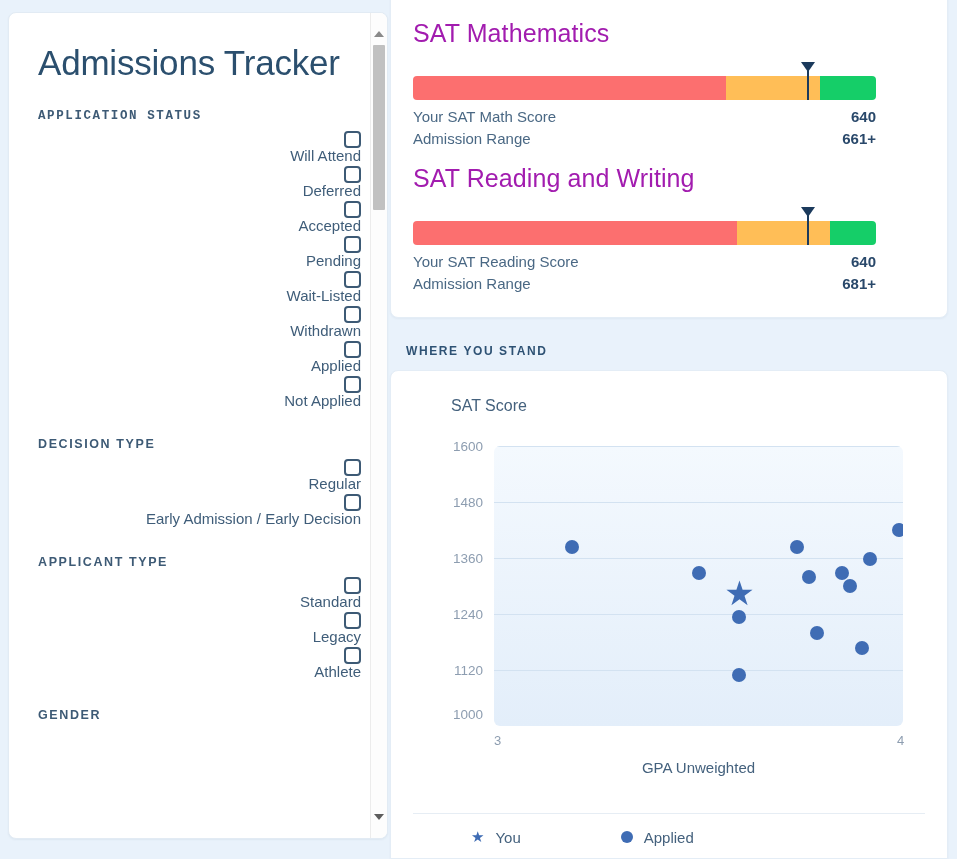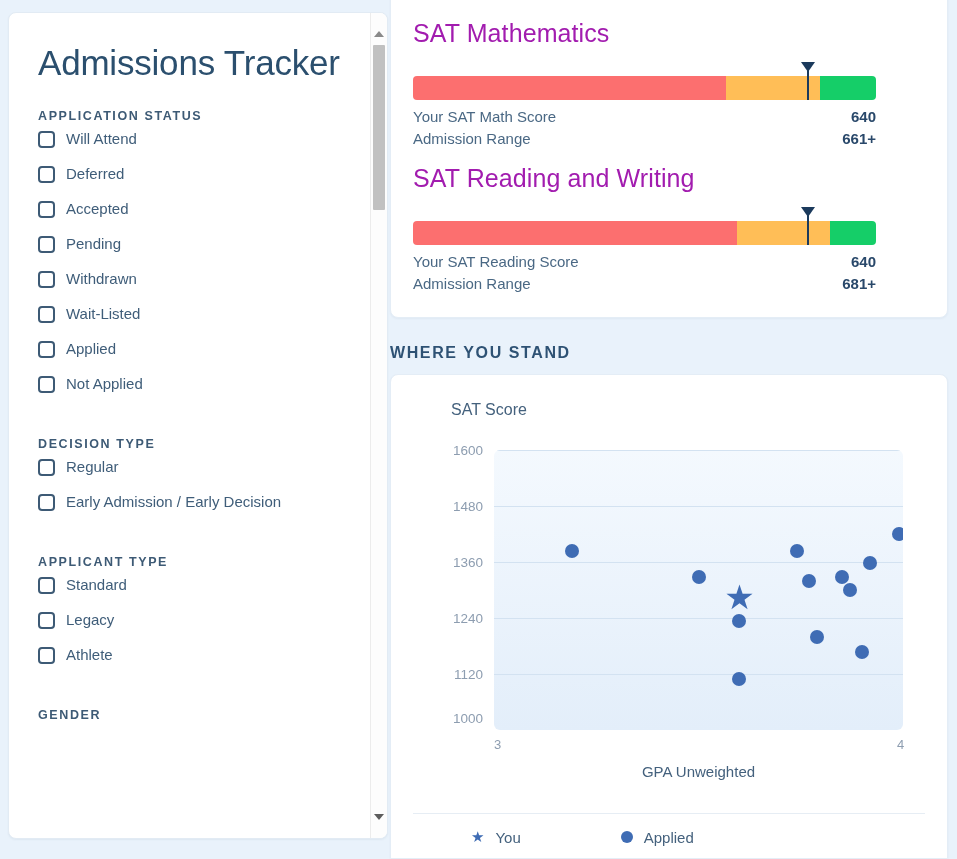--- a/index.html
+++ b/index.html
@@ -44,27 +44,27 @@
     letter-spacing: -0.2px;
   }
   .section-label {
     font-size: 12.5px;
     letter-spacing: 1.6px;
     color: #3d5a75;
     font-weight: 600;
     margin: 26px 0 8px 0;
     text-transform: uppercase;
   }
-  .section-label.first { margin-top: 12px; }
+  .section-label.first { margin-top: 12px; font-family: Liberation Mono, monospace; }
   .check-row {
     display: flex;
-    align-items: flex-start;
-    gap: 11px;
+    align-items: flex-end;
     height: 35px;
     cursor: pointer;
+    flex-direction: column;
   }
   .cbox {
     width: 17px; height: 17px;
     border: 2px solid #3d5a75;
     border-radius: 4px;
     background: #fff;
     flex: 0 0 auto;
   }
   .check-label {
     font-size: 15px;
@@ -150,25 +150,25 @@
   .score-row {
     display: flex; justify-content: space-between; align-items: baseline;
     width: 463px;
     font-size: 15px;
     line-height: 22px;
     color: #4a6884;
   }
   .score-row .val { font-weight: 700; color: #29486a; }
 
   .stand-label {
-    font-size: 16px;
+    font-size: 12px;
     letter-spacing: 1.6px;
     font-weight: 700;
     color: #2e5274;
-    margin: 26px 0 12px 0;
+    margin: 26px 0 12px 16px;
     text-transform: uppercase;
   }
   .chart-card {
     flex: 1;
     padding: 18px 22px 0 22px;
     border-bottom-left-radius: 0; border-bottom-right-radius: 0;
     position: relative;
     overflow: hidden;
   }
   .chart-title {
@@ -261,25 +261,25 @@
             <div class="check-row">
               <span class="cbox"></span>
               <span class="check-label">Accepted</span>
             </div>
             <div class="check-row">
               <span class="cbox"></span>
               <span class="check-label">Pending</span>
             </div>
             <div class="check-row">
               <span class="cbox"></span>
+              <span class="check-label">Wait-Listed</span>
+            </div>
+            <div class="check-row">
+              <span class="cbox"></span>
               <span class="check-label">Withdrawn</span>
-            </div>
-            <div class="check-row">
-              <span class="cbox"></span>
-              <span class="check-label">Wait-Listed</span>
             </div>
             <div class="check-row">
               <span class="cbox"></span>
               <span class="check-label">Applied</span>
             </div>
             <div class="check-row">
               <span class="cbox"></span>
               <span class="check-label">Not Applied</span>
             </div>
             <div class="section-label">DECISION TYPE</div>

